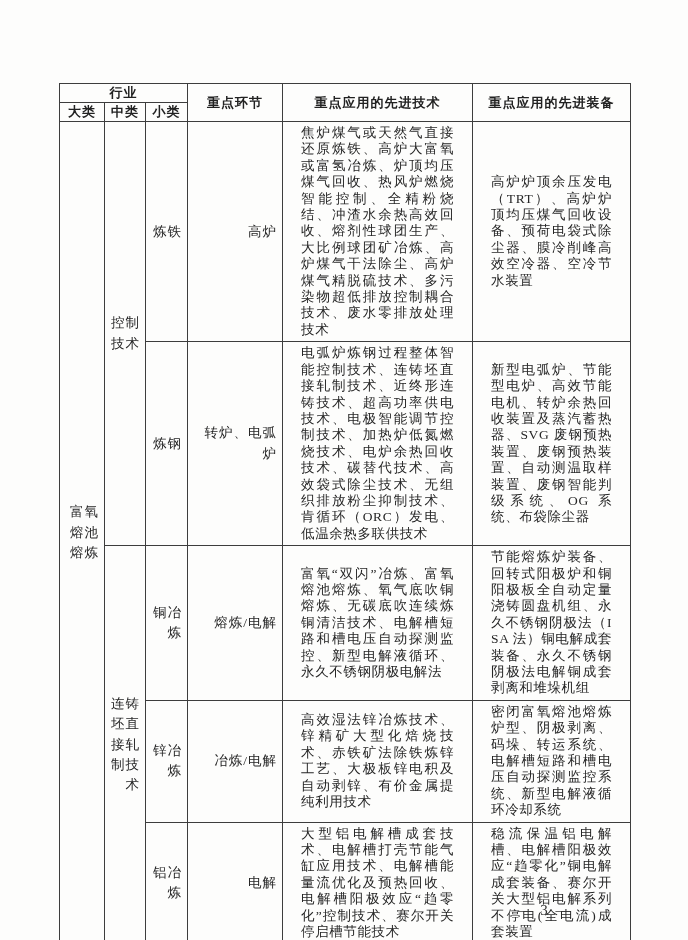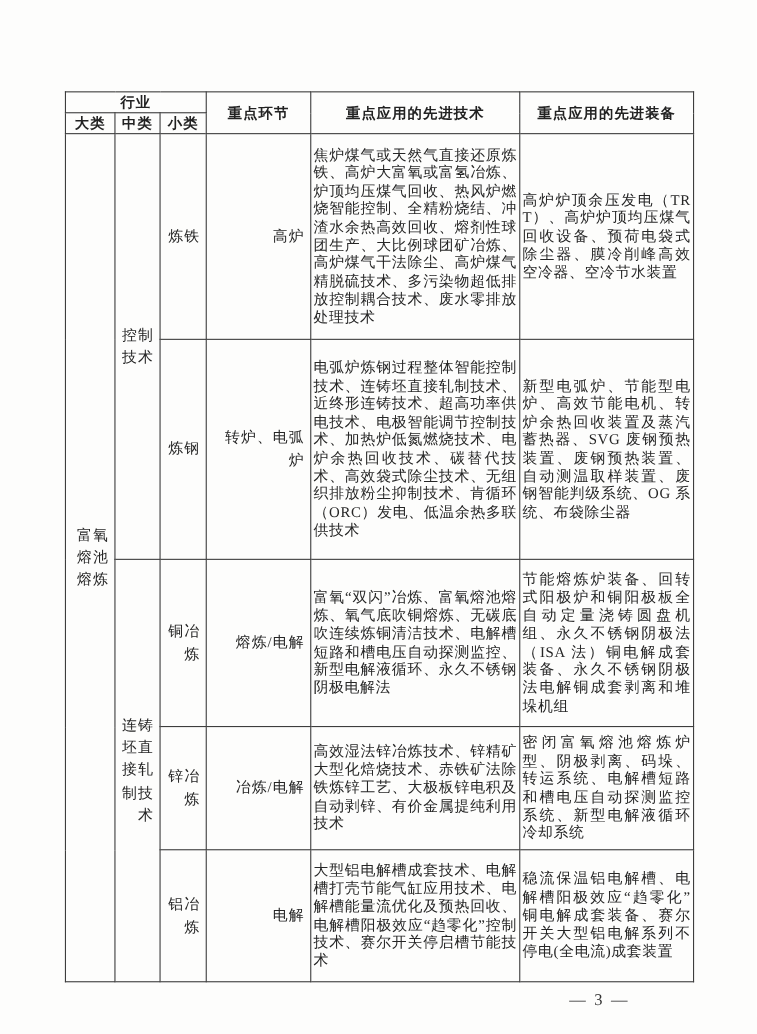--- a/index.html
+++ b/index.html
@@ -61,21 +61,21 @@
     letter-spacing: 1px;
     padding: 0 5px;
   }
   td.just {
     text-align: justify;
     text-justify: inter-ideograph;
     vertical-align: middle;
     font-size: 13.5px;
     line-height: 16.4px;
     letter-spacing: 0.6px;
-    padding: 3px 2px;
+    padding: 3px 18px;
     word-break: break-all;
   }
   .page-number {
     position: absolute;
     left: 495px;
     top: 902px;
     width: 100px;
     text-align: center;
     font-size: 15px;
     letter-spacing: 2px;

